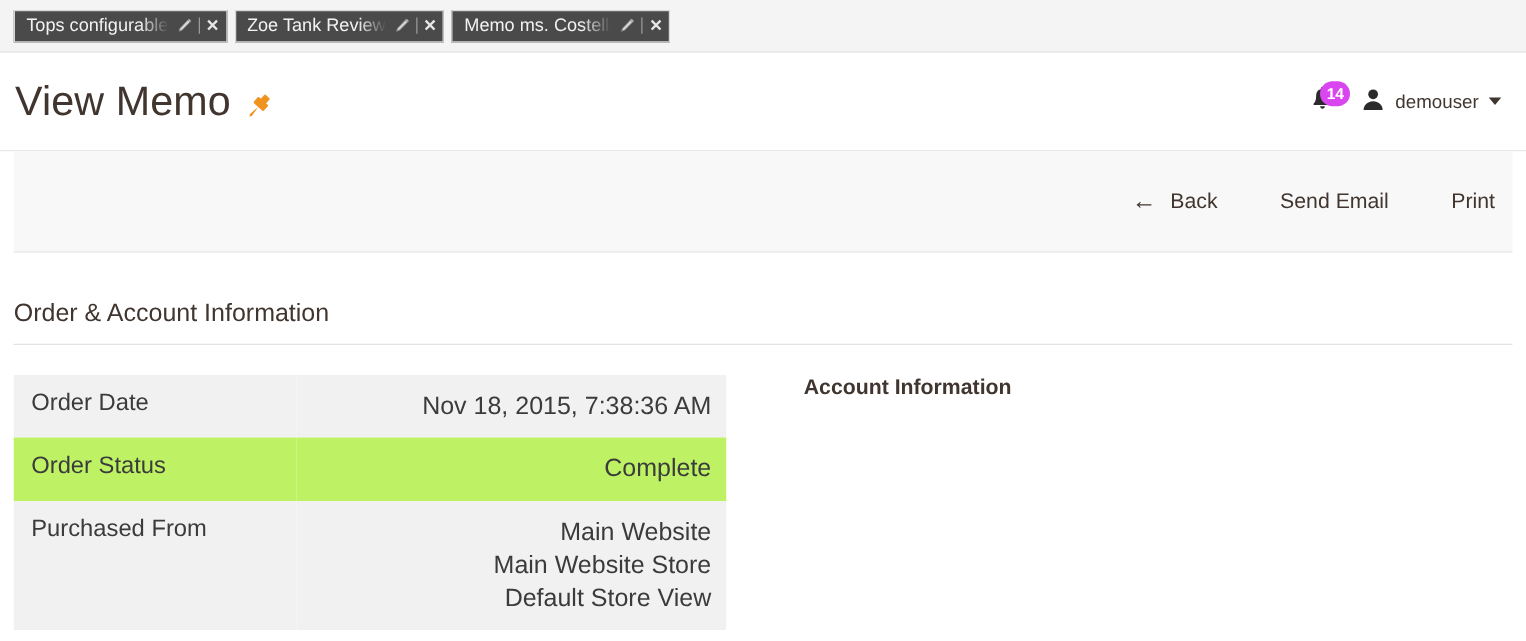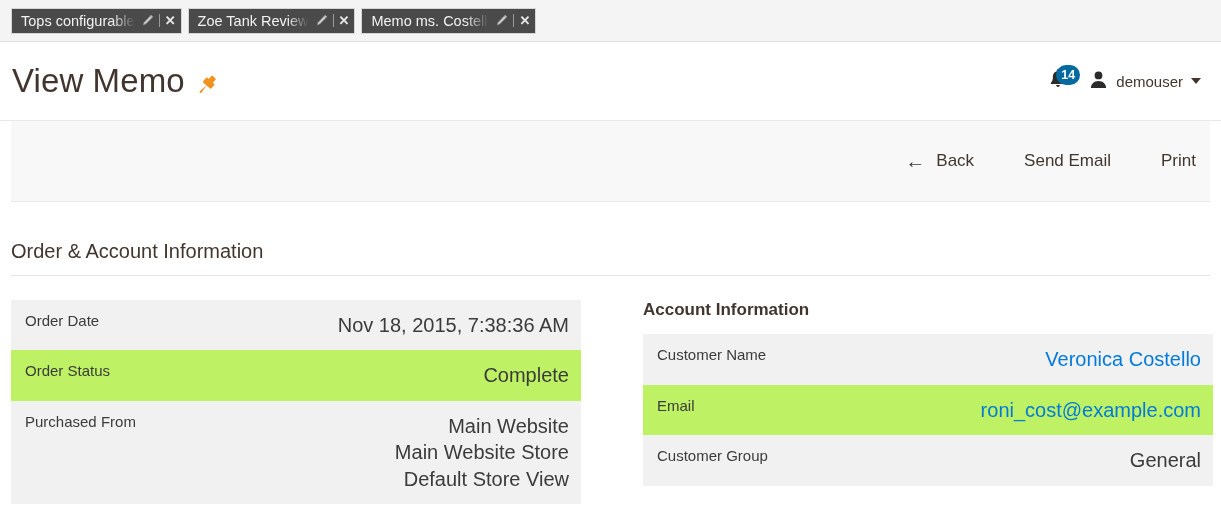--- a/index.html
+++ b/index.html
@@ -93,21 +93,21 @@
     display: flex;
     align-items: center;
     gap: 18px;
   }
   .bell-wrap { position: relative; width: 26px; height: 28px; }
   .badge {
     position: absolute;
     top: -2px; left: 11px;
     min-width: 24px; height: 20px;
     border-radius: 10px;
-    background: #0369a1;
+    background: #d946ef;
     color: #fff;
     font-size: 12.5px;
     font-weight: bold;
     display: flex;
     align-items: center;
     justify-content: center;
     padding: 0 4px;
   }
   .user-box {
     display: flex;
@@ -191,21 +191,21 @@
 
   table.info {
     width: 100%;
     border-collapse: collapse;
   }
   table.info tr.odd { background: #f1f1f1; }
   table.info tr.even { background: #bef264; }
   table.info th {
     text-align: left;
     font-weight: 400;
-    font-size: 15px;
+    font-size: 19px;
     color: #3b3b3b;
     padding: 12px 12px 12px 14px;
     vertical-align: top;
     white-space: nowrap;
   }
   table.info td {
     text-align: right;
     font-size: 20px;
     color: #3b3b3b;
     padding: 12px 12px 12px 10px;
@@ -339,36 +339,16 @@
               <span>Default Store View</span>
             </td>
           </tr>
         </tbody>
       </table>
     </div>
 
     <div class="col">
       <h3 class="col-head bold">Account Information</h3>
 
-      <table class="info">
-        <tbody>
-          <tr class="odd">
-            <th>Customer Name</th>
-            <td>
-              <a href="#">Veronica Costello</a>
-            </td>
-          </tr>
-          <tr class="even">
-            <th>Email</th>
-            <td>
-              <a href="#">roni_cost@example.com</a>
-            </td>
-          </tr>
-          <tr class="odd">
-            <th>Customer Group</th>
-            <td>General</td>
-          </tr>
-        </tbody>
-      </table>
     </div>
 
   </div>
 </div>
 
 </body></html>

